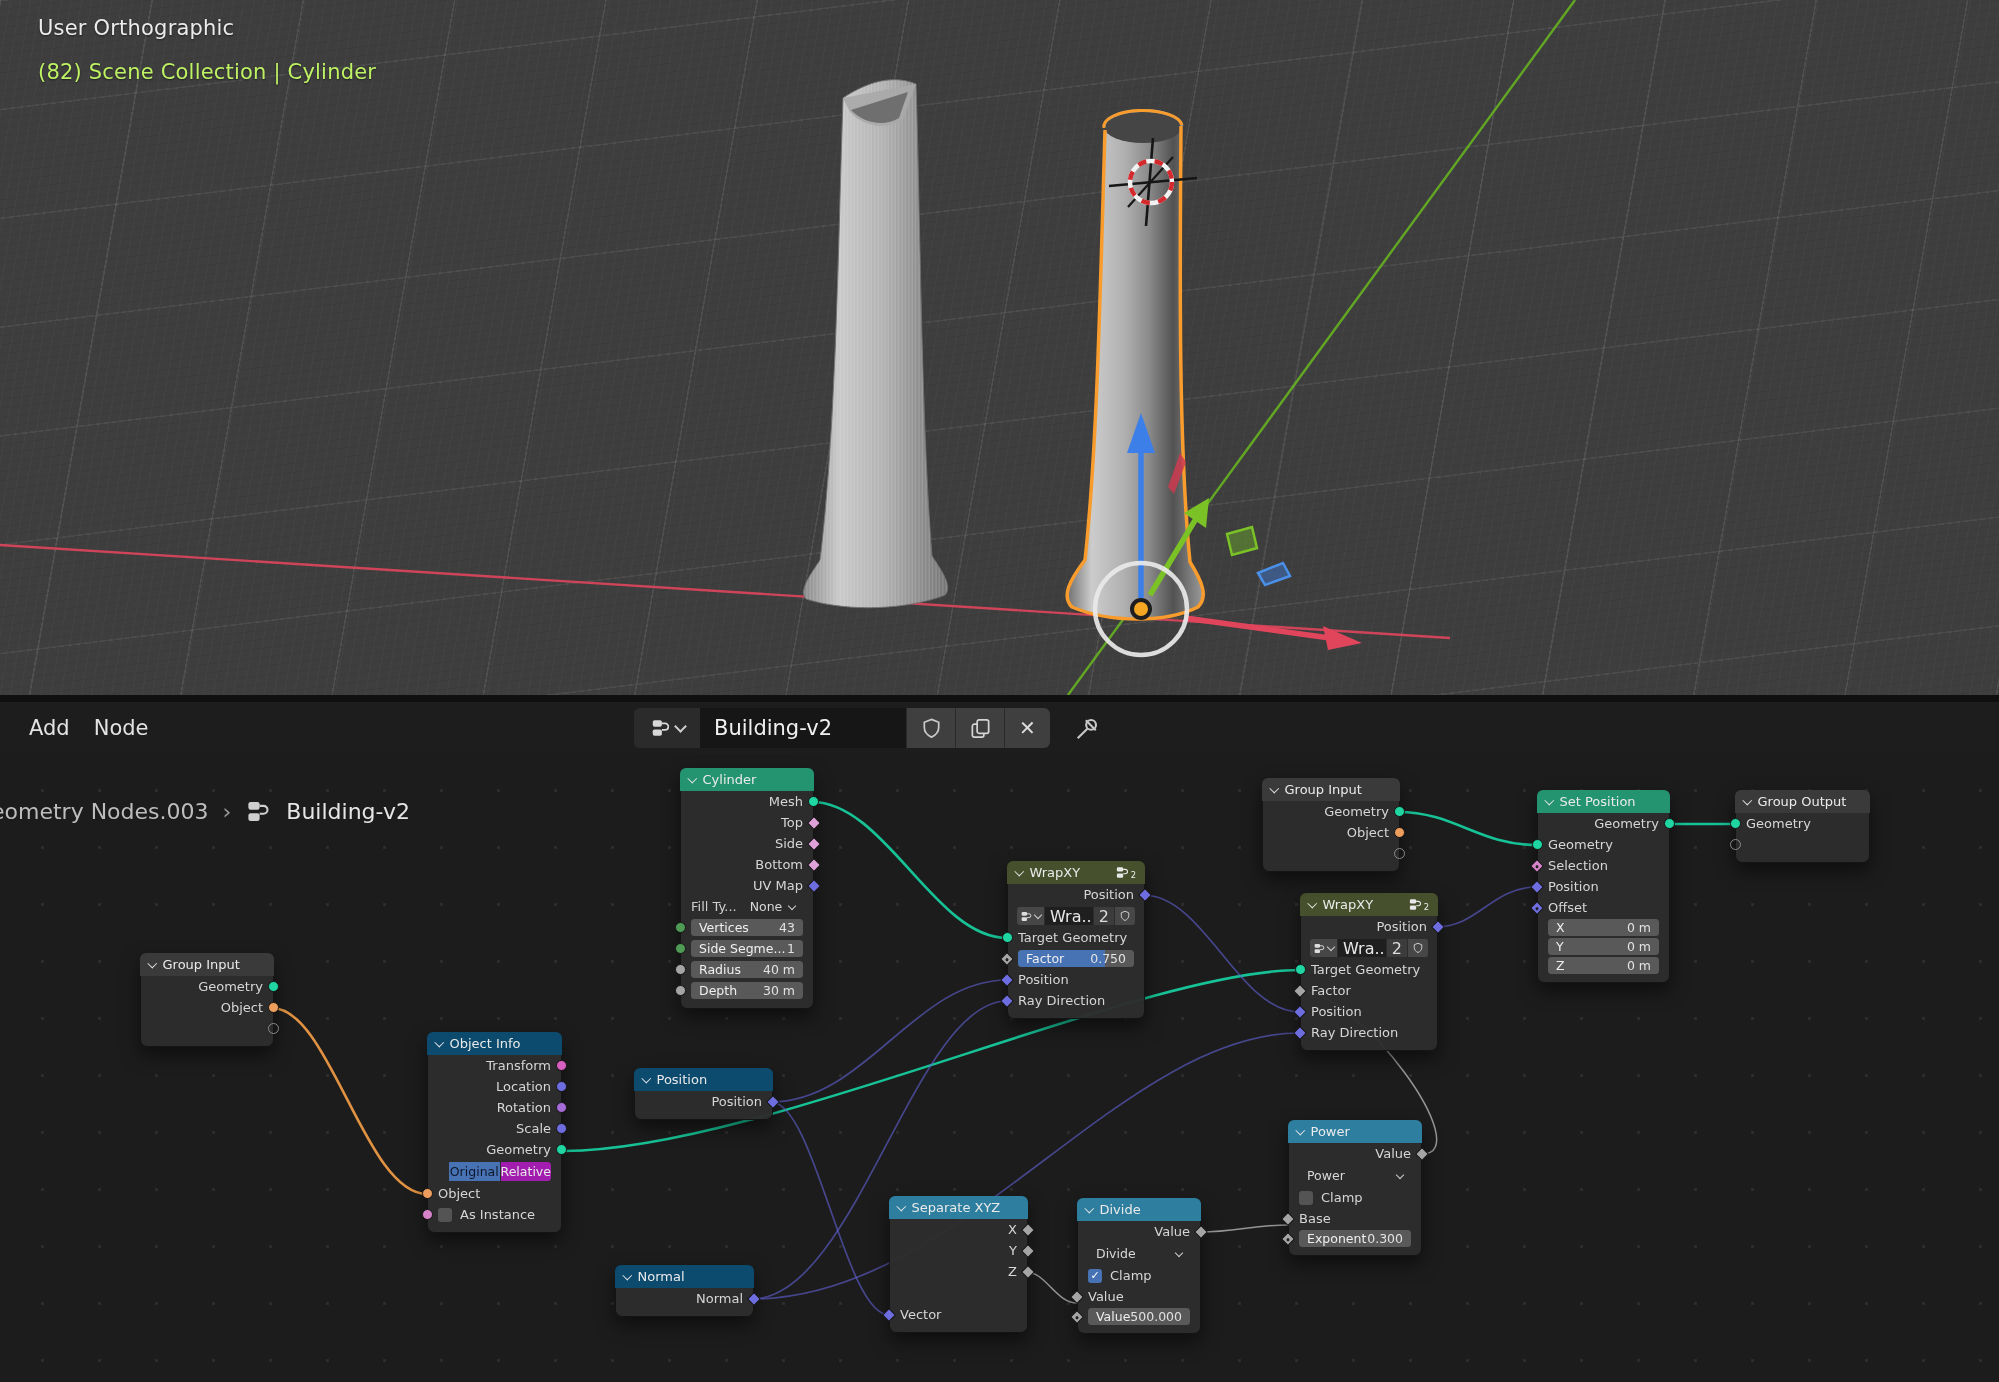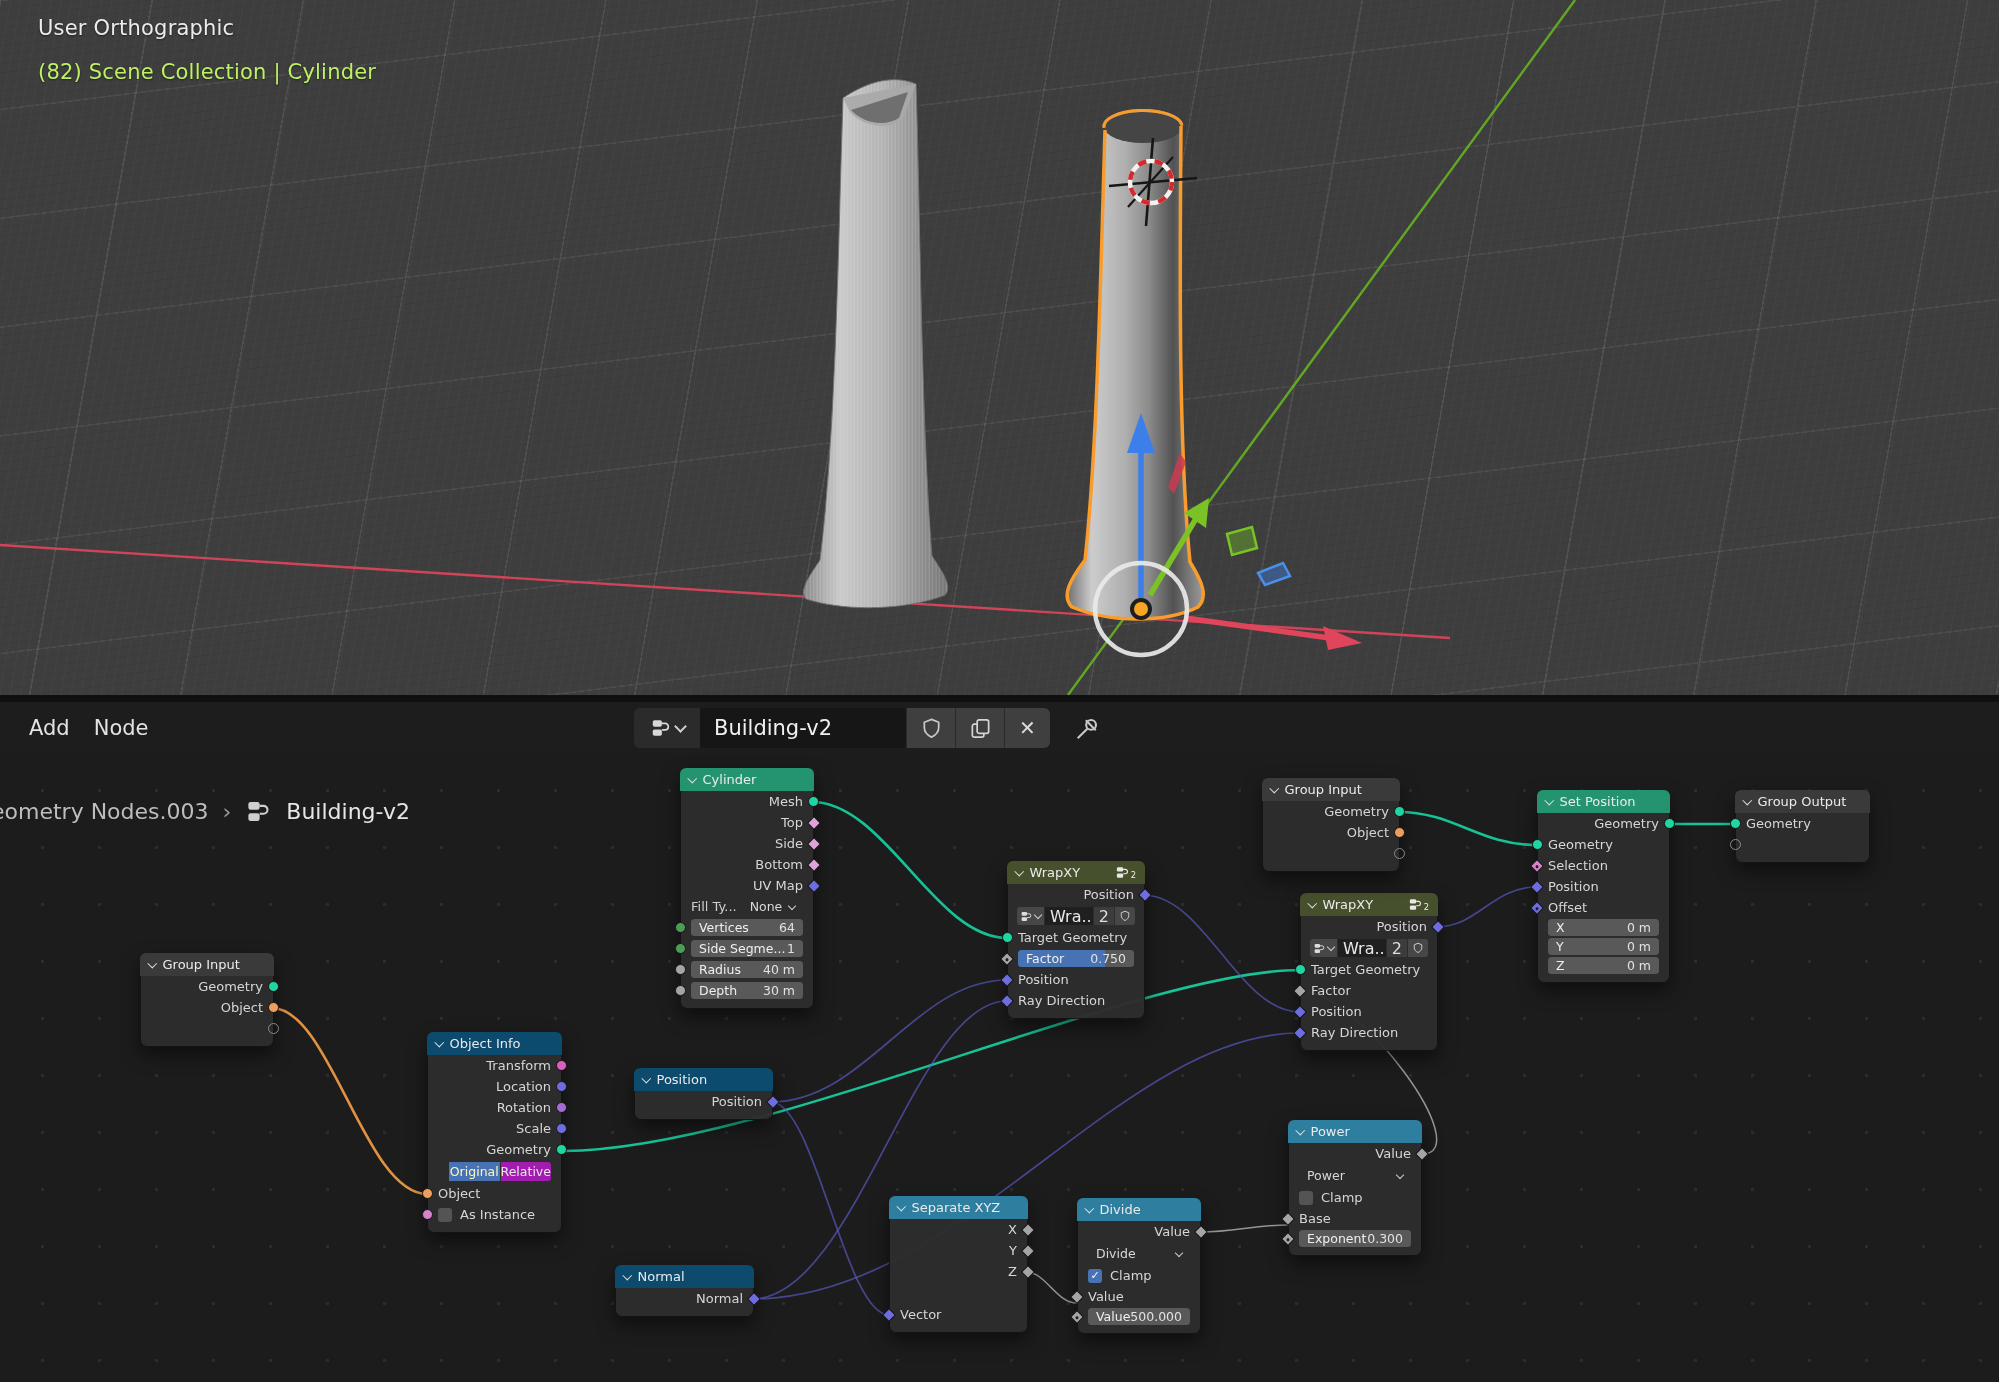--- a/index.html
+++ b/index.html
@@ -67,21 +67,21 @@
   .c-mat{background:#d65fc0;} .c-rot{background:#a56bd6;} .c-sel{background:#d783c9;}
   .pill{height:17px;margin:2px 10px;background:#595959;border-radius:3.5px;display:flex;align-items:center;justify-content:space-between;padding:0 8px;font-size:12.5px;color:#efefef;position:relative;}
   .pill .val{color:#e2e2e2;}
   .pill.dd{background:#2c2c2c;color:#d8d8d8;}
   .frow{position:relative;}
   .slider{overflow:hidden;}
   .slider .fill{position:absolute;left:0;top:0;bottom:0;width:75%;background:#4772b3;border-radius:3.5px 0 0 3.5px;}
   .slider span{position:relative;z-index:1;}
   .tgl{display:flex;gap:1px;margin:2px 10px;height:19px;border-radius:3.5px;overflow:hidden;font-size:12.5px;}
   .tgl .opt{flex:1;display:flex;align-items:center;justify-content:center;background:#a21caf;color:#e8e8e8;}
-  .tgl .opt.on{background:#4772b3;color:#fef9c3;margin-left:11px;}
+  .tgl .opt.on{background:#4772b3;color:#0f172a;margin-left:11px;}
   .cb{width:14px;height:14px;border-radius:3px;background:#545454;margin-right:8px;flex:none;display:flex;align-items:center;justify-content:center;font-size:11px;color:#fff;}
   .cb.on{background:#4772b3;}
   .mini{display:flex;height:18px;margin:2px 9px;border-radius:3px;overflow:hidden;font-size:16px;gap:1px;}
   .mini .mbtn{background:#474747;display:flex;align-items:center;padding:0 3px;gap:2px;}
   .mini .mname{background:#1f1f1f;flex:1;display:flex;align-items:center;padding:0 5px;color:#e8e8e8;overflow:hidden;white-space:nowrap;}
   .mini .mcount{background:#3c3c3c;padding:0 5px;display:flex;align-items:center;color:#ddd;}
   .mini .mshield{background:#474747;padding:0 4px;display:flex;align-items:center;}
   .dchev{display:inline-block;width:5px;height:5px;border-right:1.5px solid #cfcfcf;border-bottom:1.5px solid #cfcfcf;transform:rotate(45deg);margin-top:-2px;}
 </style>
 </head>
@@ -264,21 +264,21 @@
       <span style="color:#cfcfcf;">Fill Ty...</span>
       <div class="pill dd" style="flex:1;margin:0;height:16px;">
         <span>None</span>
           <span class="dchev"></span>
       </div>
     </div>
     <div class="row frow" style="padding:0;">
         <span class="sock l c-int"></span>
       <div class="pill" style="flex:1;">
           <span>Vertices</span>
-          <span class="val">64</span>
+          <span class="val">43</span>
         </div>
       </div>
     <div class="row frow" style="padding:0;">
         <span class="sock l c-int"></span>
       <div class="pill" style="flex:1;">
           <span>Side Segme...</span>
           <span class="val">1</span>
         </div>
       </div>
     <div class="row frow" style="padding:0;">

